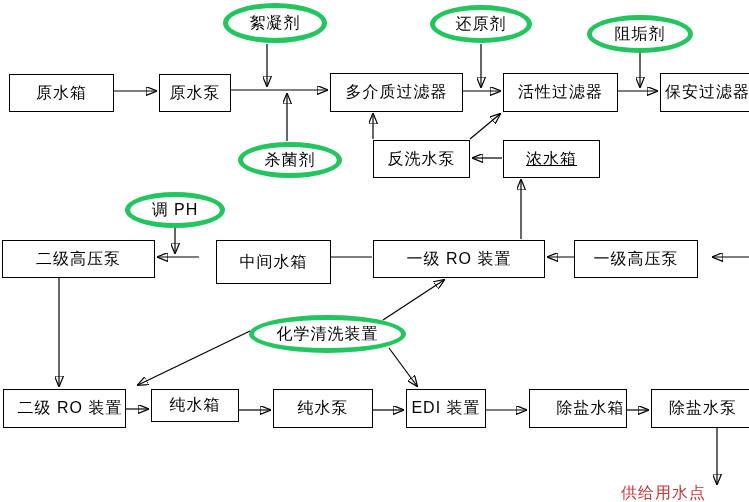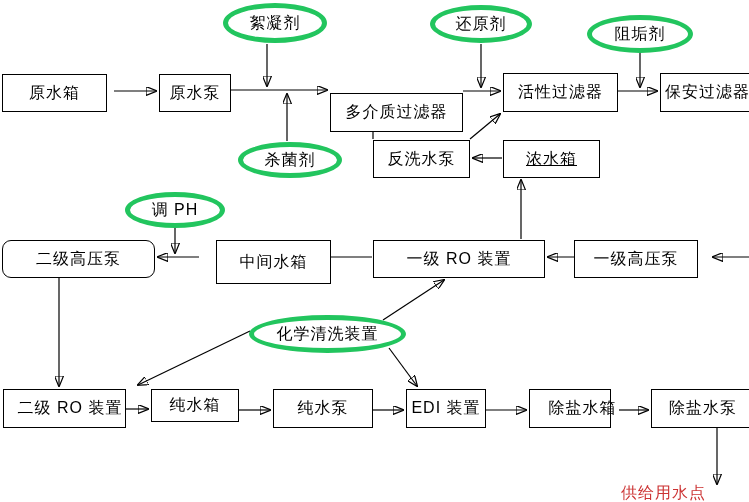--- a/index.html
+++ b/index.html
@@ -105,36 +105,36 @@
     <line x1="389" y1="348" x2="417" y2="386" marker-end="url(#arr)"></line>
 
     <line x1="126" y1="409" x2="148" y2="409" marker-end="url(#arr)"></line>
     <line x1="239" y1="410" x2="270" y2="410" marker-end="url(#arr)"></line>
     <line x1="373" y1="410" x2="403" y2="410" marker-end="url(#arr)"></line>
     <line x1="486" y1="410" x2="526" y2="410" marker-end="url(#arr)"></line>
     <line x1="619" y1="410" x2="648" y2="410" marker-end="url(#arr)"></line>
     <line x1="717" y1="428" x2="717" y2="484" marker-end="url(#arr)"></line>
   </svg>
 
-  <div class="box" style="left:2px;   top:74px;  width:105px; height:38px;">原水箱</div>
+  <div class="box" style="left:9px;   top:74px;  width:105px; height:38px;">原水箱</div>
   <div class="box" style="left:159px; top:74px;  width:72px;  height:38px;">原水泵</div>
-  <div class="box" style="left:330px; top:73px;  width:133px; height:39px;margin-top:20px;">多介质过滤器</div>
+  <div class="box" style="left:330px; top:73px;  width:133px; height:39px;">多介质过滤器</div>
   <div class="box" style="left:503px; top:73px;  width:115px; height:39px;">活性过滤器</div>
   <div class="box" style="left:660px; top:73px;  width:95px;  height:39px;">保安过滤器</div>
   <div class="box" style="left:373px; top:140px; width:97px;  height:38px;">反洗水泵</div>
   <div class="box" style="left:503px; top:140px; width:97px;  height:38px;text-decoration:underline;">浓水箱</div>
-  <div class="box" style="left:2px;   top:240px; width:153px; height:38px;border-radius:9px;">二级高压泵</div>
+  <div class="box" style="left:2px;   top:240px; width:153px; height:38px;">二级高压泵</div>
   <div class="box" style="left:216px; top:240px; width:115px; height:44px;">中间水箱</div>
   <div class="box" style="left:373px; top:240px; width:172px; height:38px;">一级 RO 装置</div>
   <div class="box" style="left:574px; top:240px; width:124px; height:38px;">一级高压泵</div>
   <div class="box" style="left:3px;   top:389px; width:123px; height:39px;padding-left:11px;">二级 RO 装置</div>
   <div class="box" style="left:151px; top:389px; width:88px;  height:33px;">纯水箱</div>
   <div class="box" style="left:273px; top:389px; width:100px; height:39px;">纯水泵</div>
   <div class="box" style="left:406px; top:389px; width:80px;  height:39px;">EDI 装置</div>
-  <div class="box" style="left:529px; top:389px; width:82px;  height:39px;padding-left:25px;">除盐水箱</div>
+  <div class="box" style="left:529px; top:389px; width:98px;  height:39px;padding-left:25px;">除盐水箱</div>
   <div class="box" style="left:651px; top:389px; width:104px; height:39px;">除盐水泵</div>
 
   <div class="ellipse" style="left:223px; top:3px;   width:104px; height:40px;">絮凝剂</div>
   <div class="ellipse" style="left:430px; top:5px;   width:102px; height:38px;">还原剂</div>
   <div class="ellipse" style="left:587px; top:15px;   width:106px; height:38px;">阻垢剂</div>
   <div class="ellipse" style="left:238px; top:142px; width:104px; height:36px;">杀菌剂</div>
   <div class="ellipse" style="left:125px; top:192px; width:100px; height:36px;text-align:right;">调 PH</div>
   <div class="ellipse" style="left:249px; top:315px; width:157px; height:38px;">化学清洗装置</div>
 
   <div class="outlet-label">供给用水点</div>

